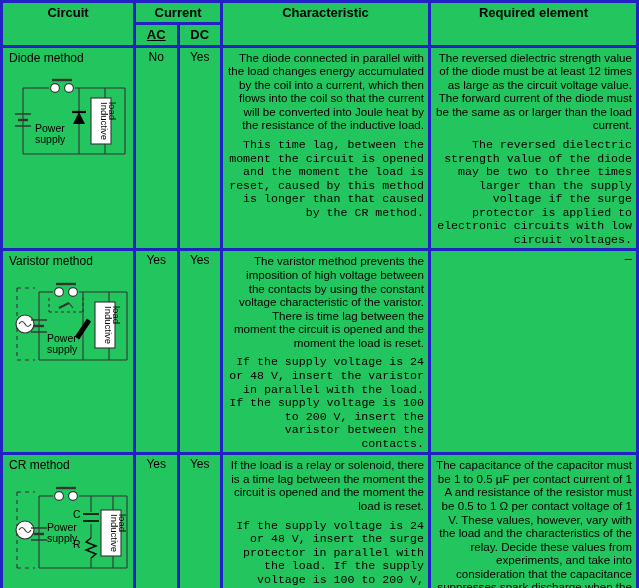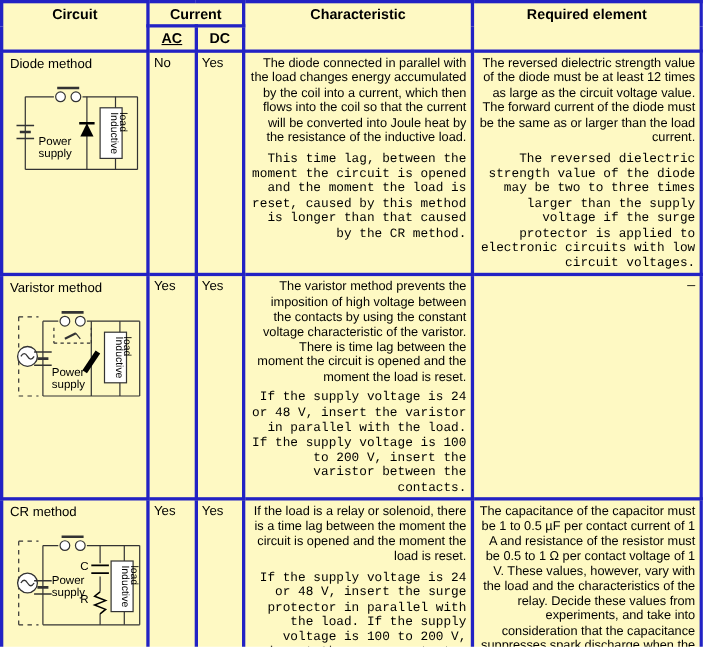--- a/index.html
+++ b/index.html
@@ -19,21 +19,21 @@
     width: 639px;
     height: 588px;
     border-collapse: collapse;
     table-layout: fixed;
     background: #ffffff;
   }
   #surge-table td, #surge-table th {
     border: 3px solid #2222c4;
     vertical-align: top;
     padding: 3px 4px 2px 4px;
-    background: #fef9c3;
+    background: #22c55e;
   }
   thead th {
     text-align: center;
     vertical-align: middle;
     font-size: 13px;
     font-weight: bold;
     padding: 5px 2px;
     line-height: 1.1;
   }
   .col-circuit  { width: 133px; }
@@ -48,21 +48,21 @@
     text-align: right;
     hyphens: none;
   }
   .cell-text p {
     margin: 0 0 6px 0;
   }
   .cell-text p:last-child { margin-bottom: 0; font-family: Liberation Mono, monospace; }
 
   .yn {
     font-size: 12px;
-    text-align: left;
+    text-align: center;
     line-height: 1.1;
     padding-left: 3px;
     margin-top: 28px;
   }
 
   .method-name {
     font-size: 12px;
     line-height: 1.1;
     margin: 1px 0 0 2px;
     white-space: nowrap;

